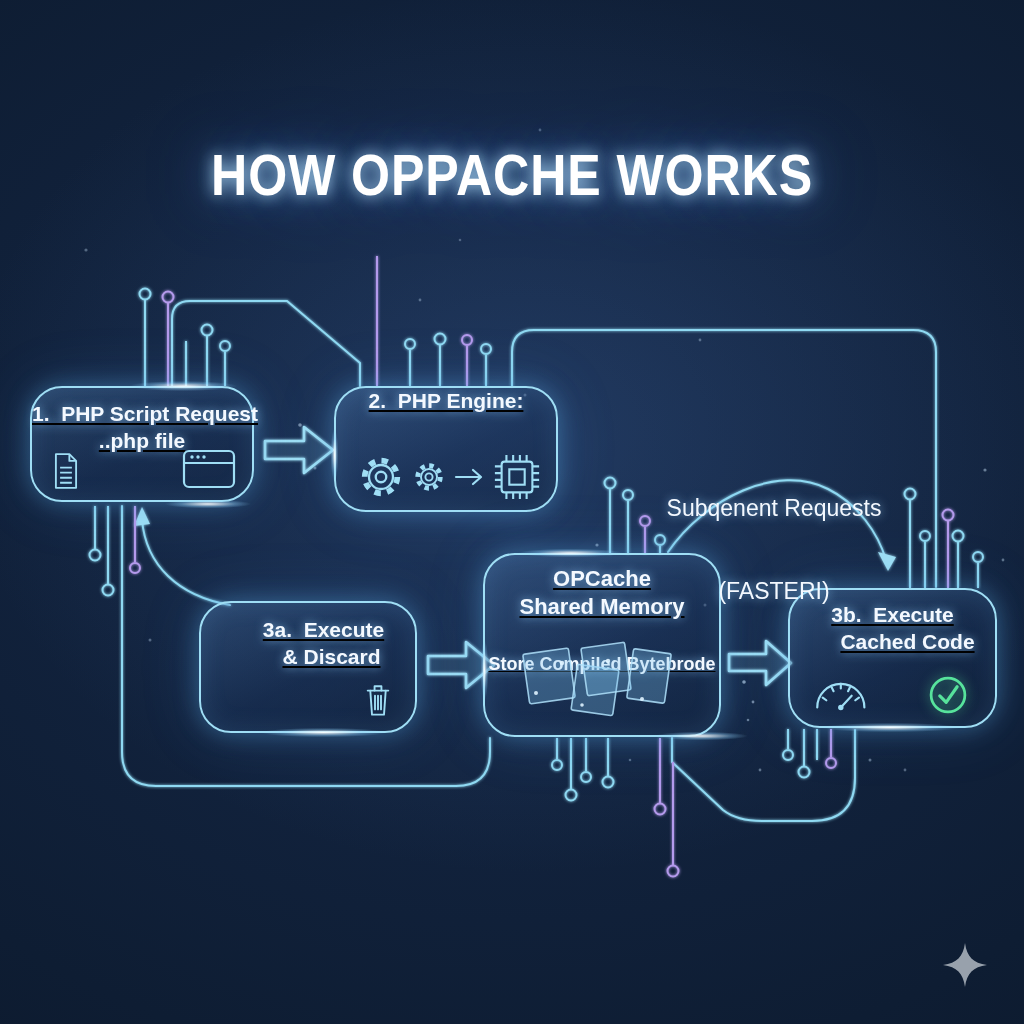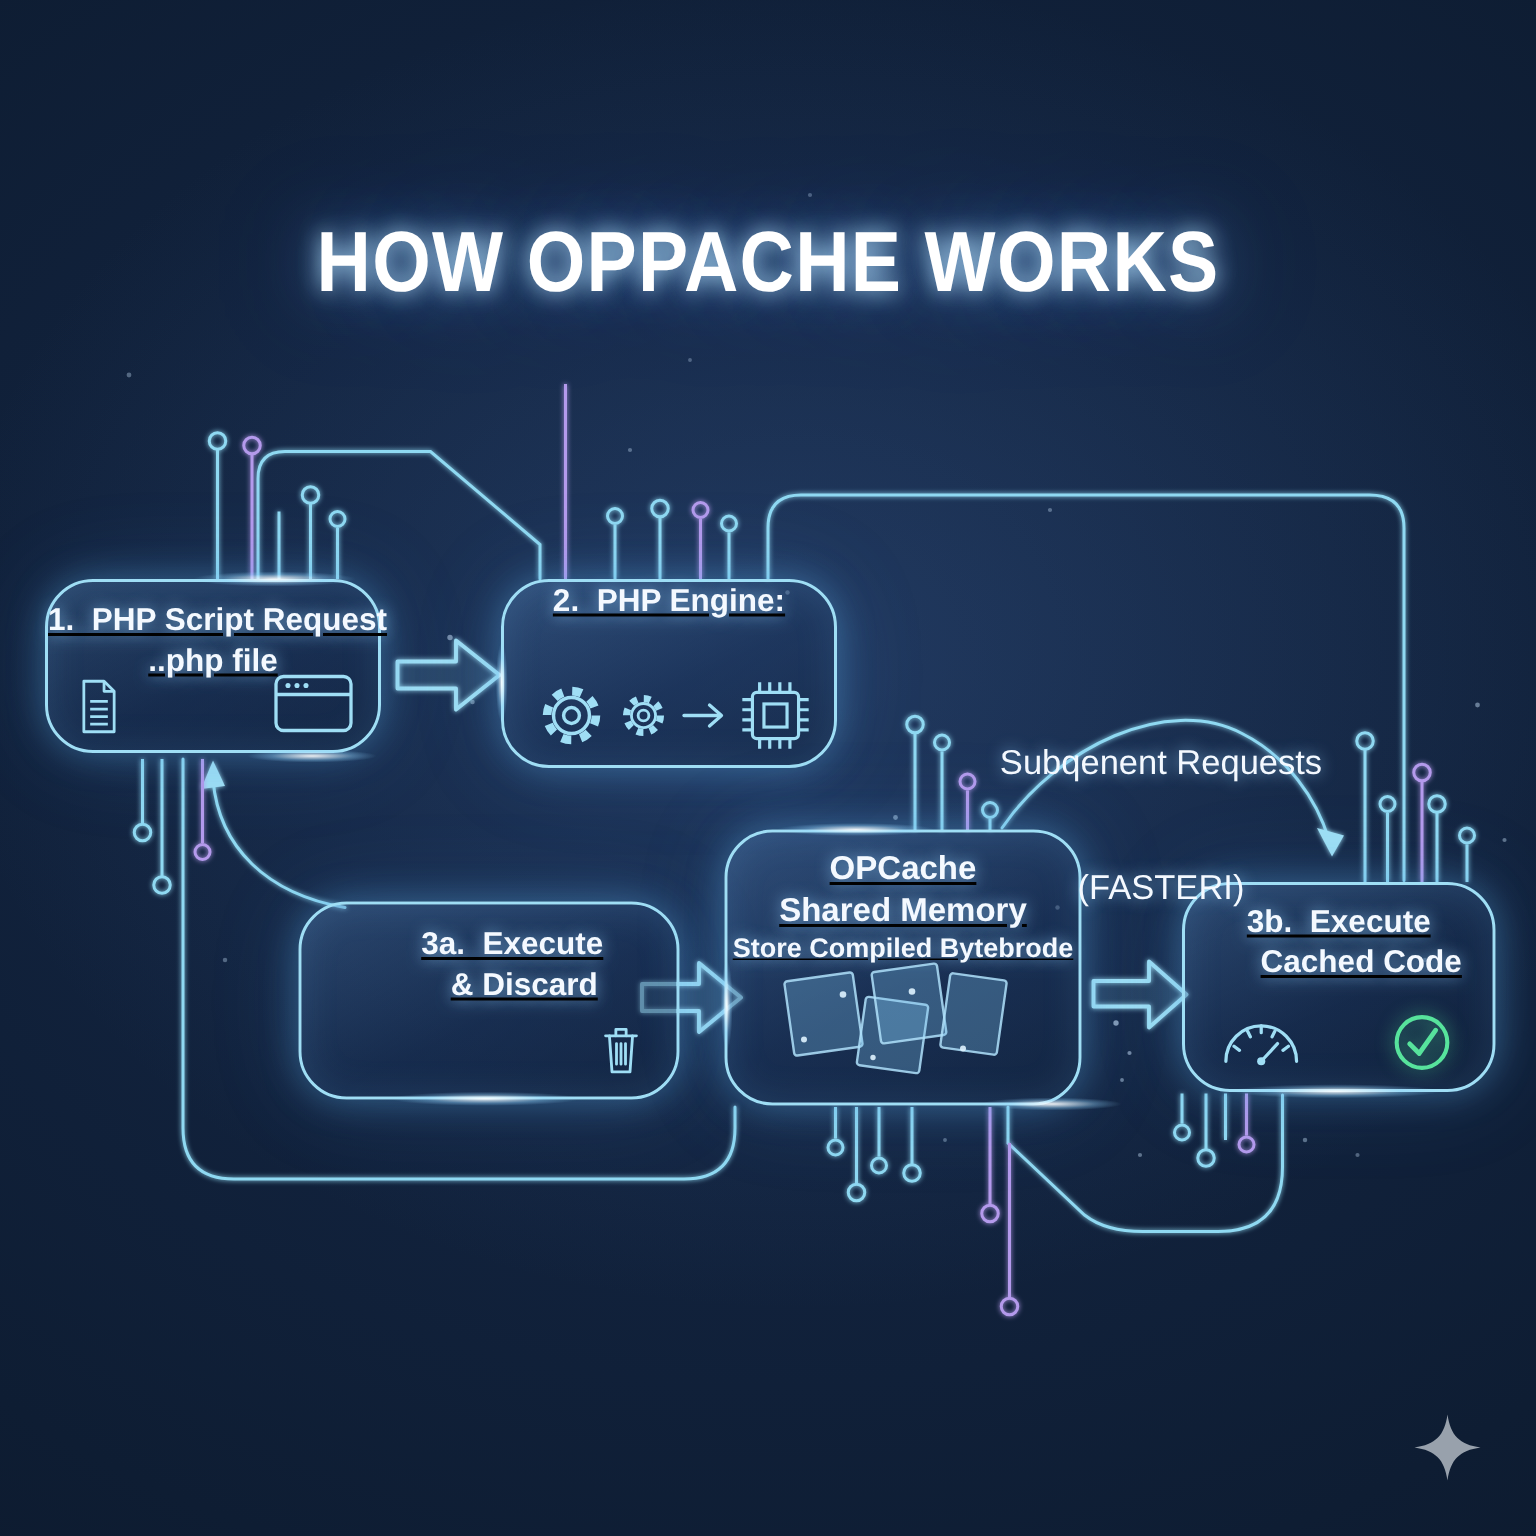--- a/index.html
+++ b/index.html
@@ -13,21 +13,21 @@
   .wires{position:absolute;inset:0;z-index:1;}
   .box{
     position:absolute;z-index:2;border:2.5px solid #9fdef5;border-radius:32px;
     background:linear-gradient(155deg, rgba(90,140,200,.30), rgba(25,50,90,.42) 55%, rgba(16,34,62,.5));
     box-shadow:0 0 24px rgba(100,185,240,.38),0 0 60px rgba(70,140,220,.18),inset 0 0 26px rgba(120,190,250,.14);
     box-sizing:border-box;
     text-decoration:underline;
   }
   .btext{color:#f4f9ff;font-weight:700;text-shadow:0 0 10px rgba(150,210,255,.75);
          white-space:pre;text-align:center;line-height:1.28;font-size:21px;}
-  .sub{font-size:18px;font-weight:600;}
+  .sub{font-size:18px;font-weight:600;margin-top:32px;}
   .ind1{padding-left:16px;}
   .ind2{padding-left:30px;}
   .title{
     position:absolute;top:104px;left:0;width:100%;text-align:center;z-index:3;
     color:#ffffff;font-weight:700;font-size:57px;letter-spacing:1px;
     text-shadow:0 0 16px rgba(180,225,255,.95),0 0 44px rgba(110,175,255,.55),0 0 80px rgba(90,150,255,.35);
   }
   .title span{display:inline-block;transform:scaleX(.88);}
   .floatlabel{
     position:absolute;z-index:3;color:#f4f9ff;font-weight:400;font-size:23px;text-align:center;
@@ -235,21 +235,21 @@
         <g stroke="#9fdef5" stroke-width="2.2" fill="none">
           <rect x="10" y="10" width="32" height="32" rx="3"></rect>
           <rect x="18" y="18" width="16" height="16"></rect>
           <path d="M15 10V3M22 10V3M29 10V3M36 10V3M15 42V49M22 42V49M29 42V49M36 42V49M10 15H3M10 22H3M10 29H3M10 36H3M42 15H49M42 22H49M42 29H49M42 36H49"></path>
         </g>
       </svg>
     </div>
   </div>
 
 
-  <div class="box" style="left:199px;top:601px;width:254px;height:132px;padding-left:31px;">
+  <div class="box" style="left:199px;top:601px;width:218px;height:132px;padding-left:31px;">
     <div class="btext" style="margin-top:14px;">3a.  Execute</div>
     <div class="btext ind1">&amp; Discard</div>
     <svg class="icon" style="right:22px;bottom:13px;" width="30" height="36" viewBox="0 0 34 42">
       <g stroke="#9fdef5" stroke-width="2.2" fill="none" stroke-linejoin="round" stroke-linecap="round">
         <path d="M5 10H29"></path>
           <path d="M13 10V5H21V10"></path>
           <path d="M8 10L10 38H24L26 10"></path>
         <path d="M13.5 16V32M17 16V32M20.5 16V32"></path>
       </g>
     </svg>

